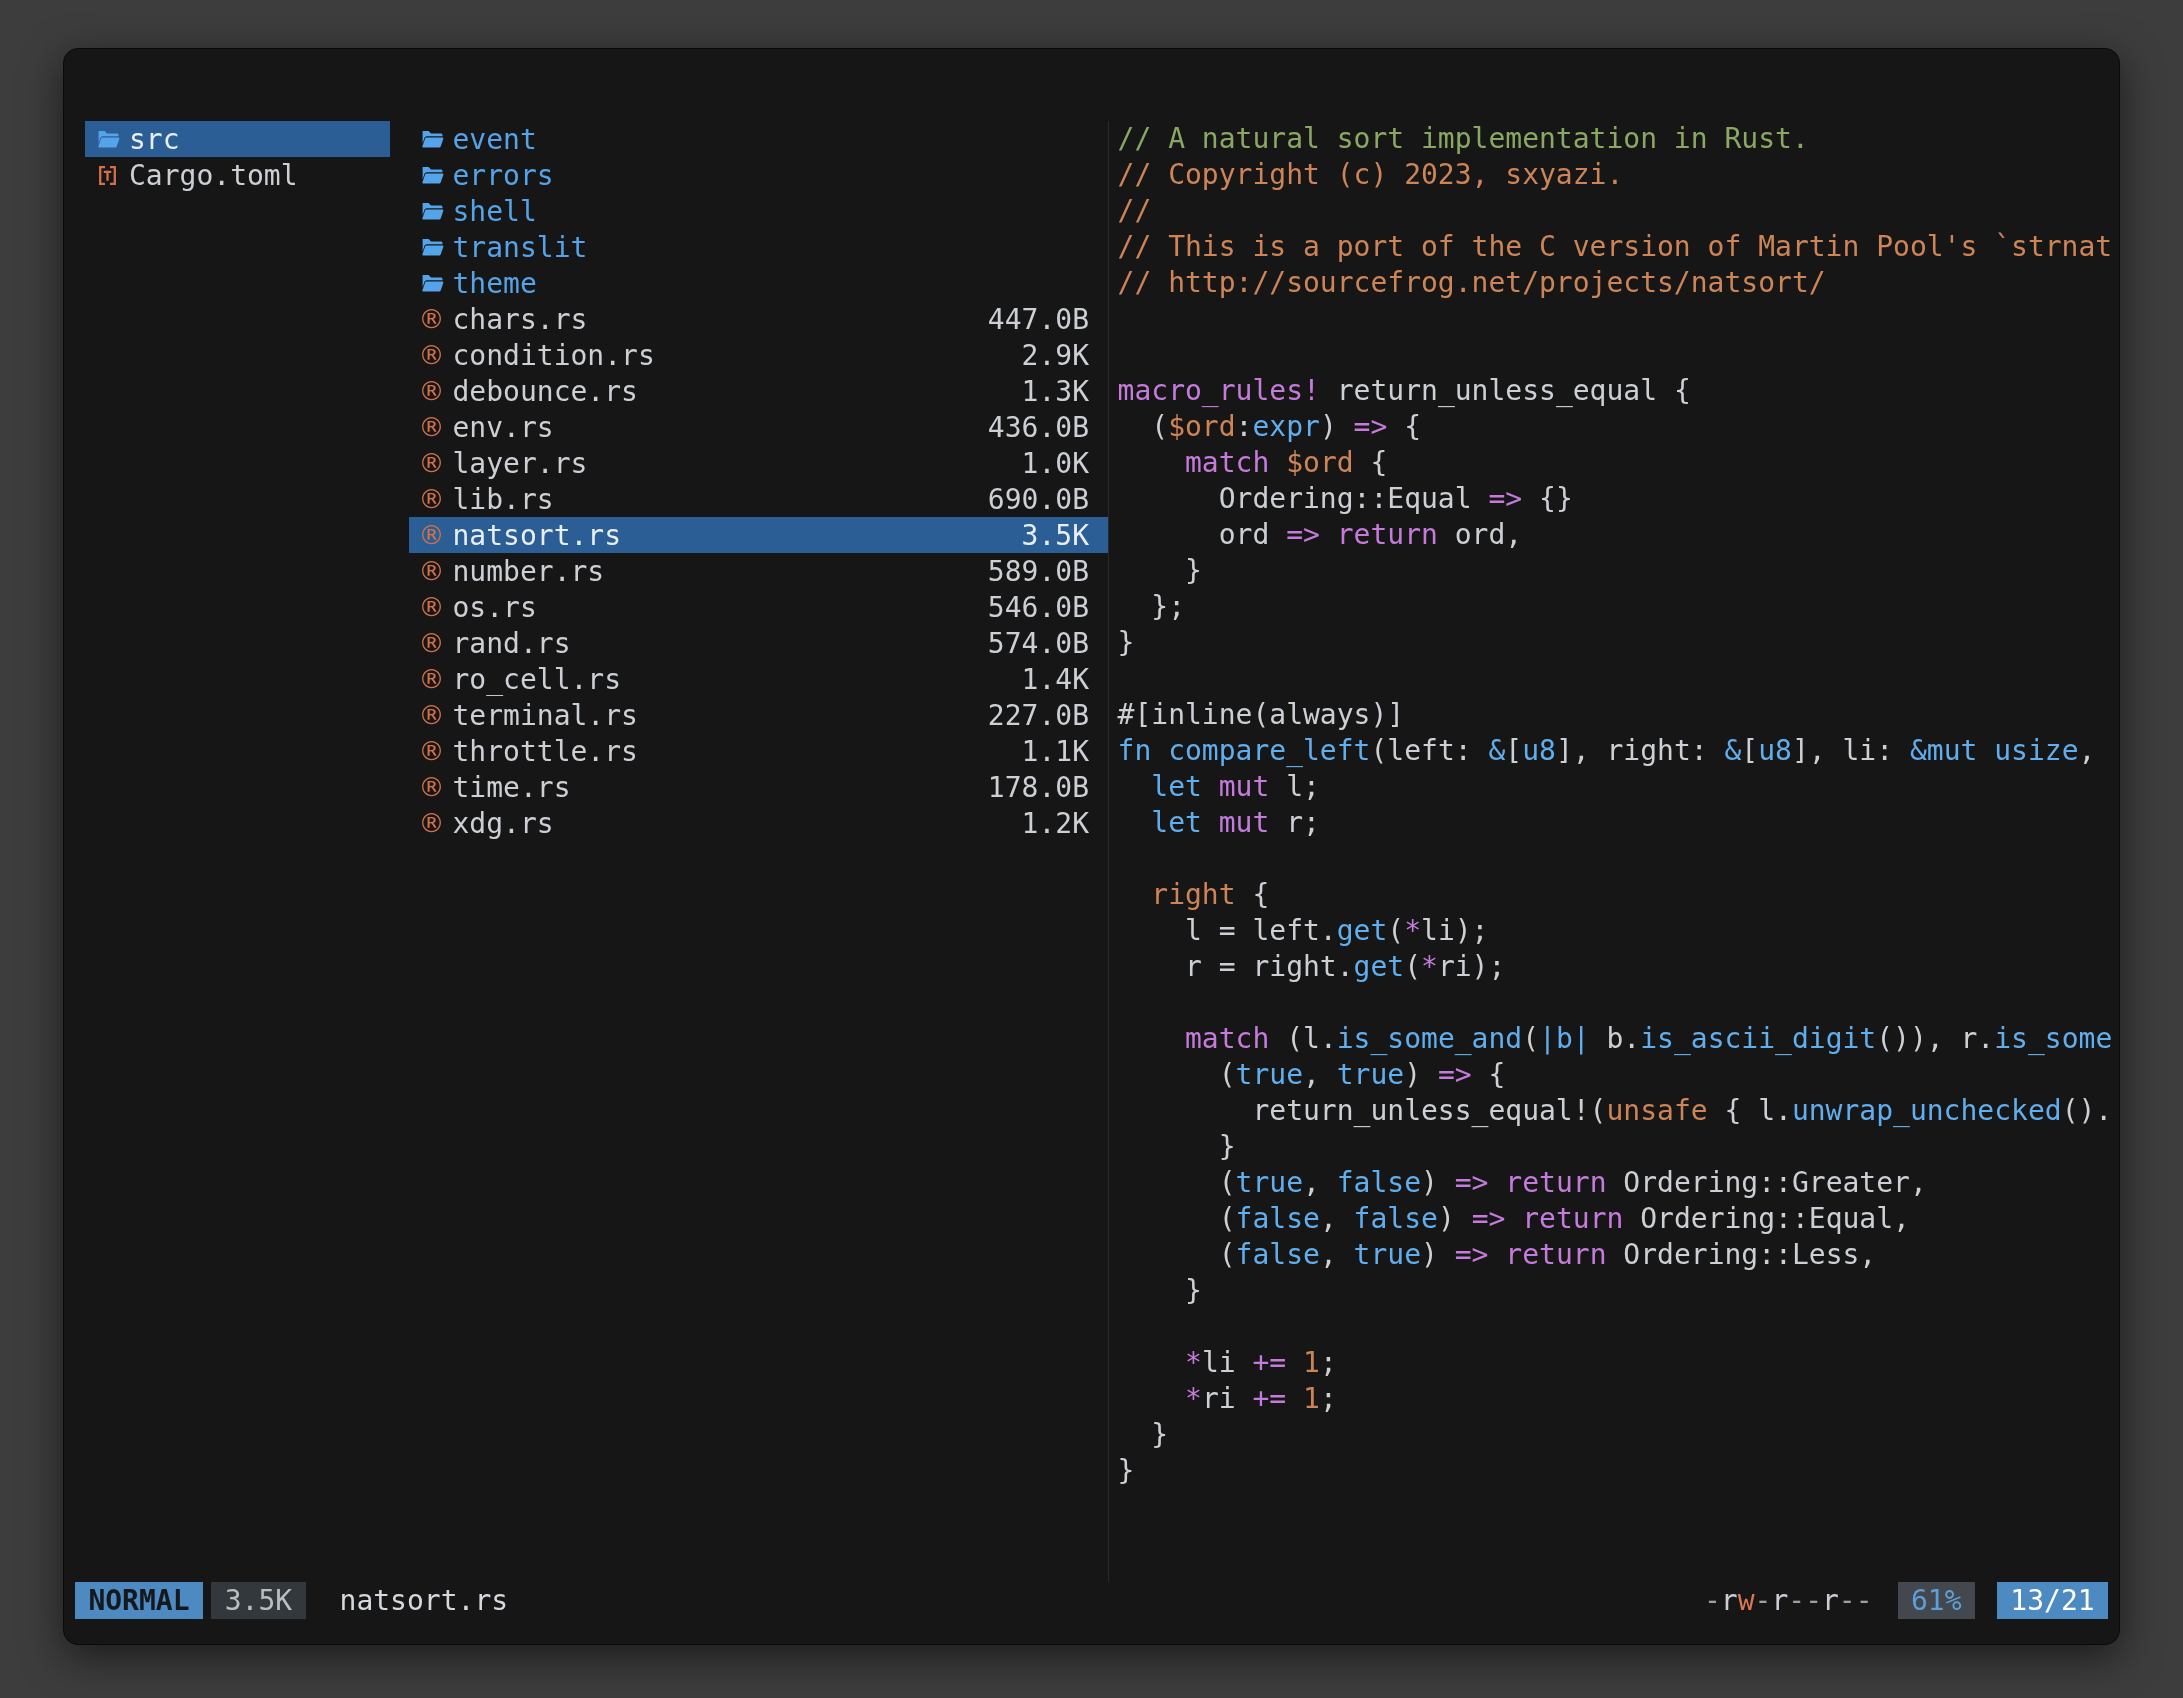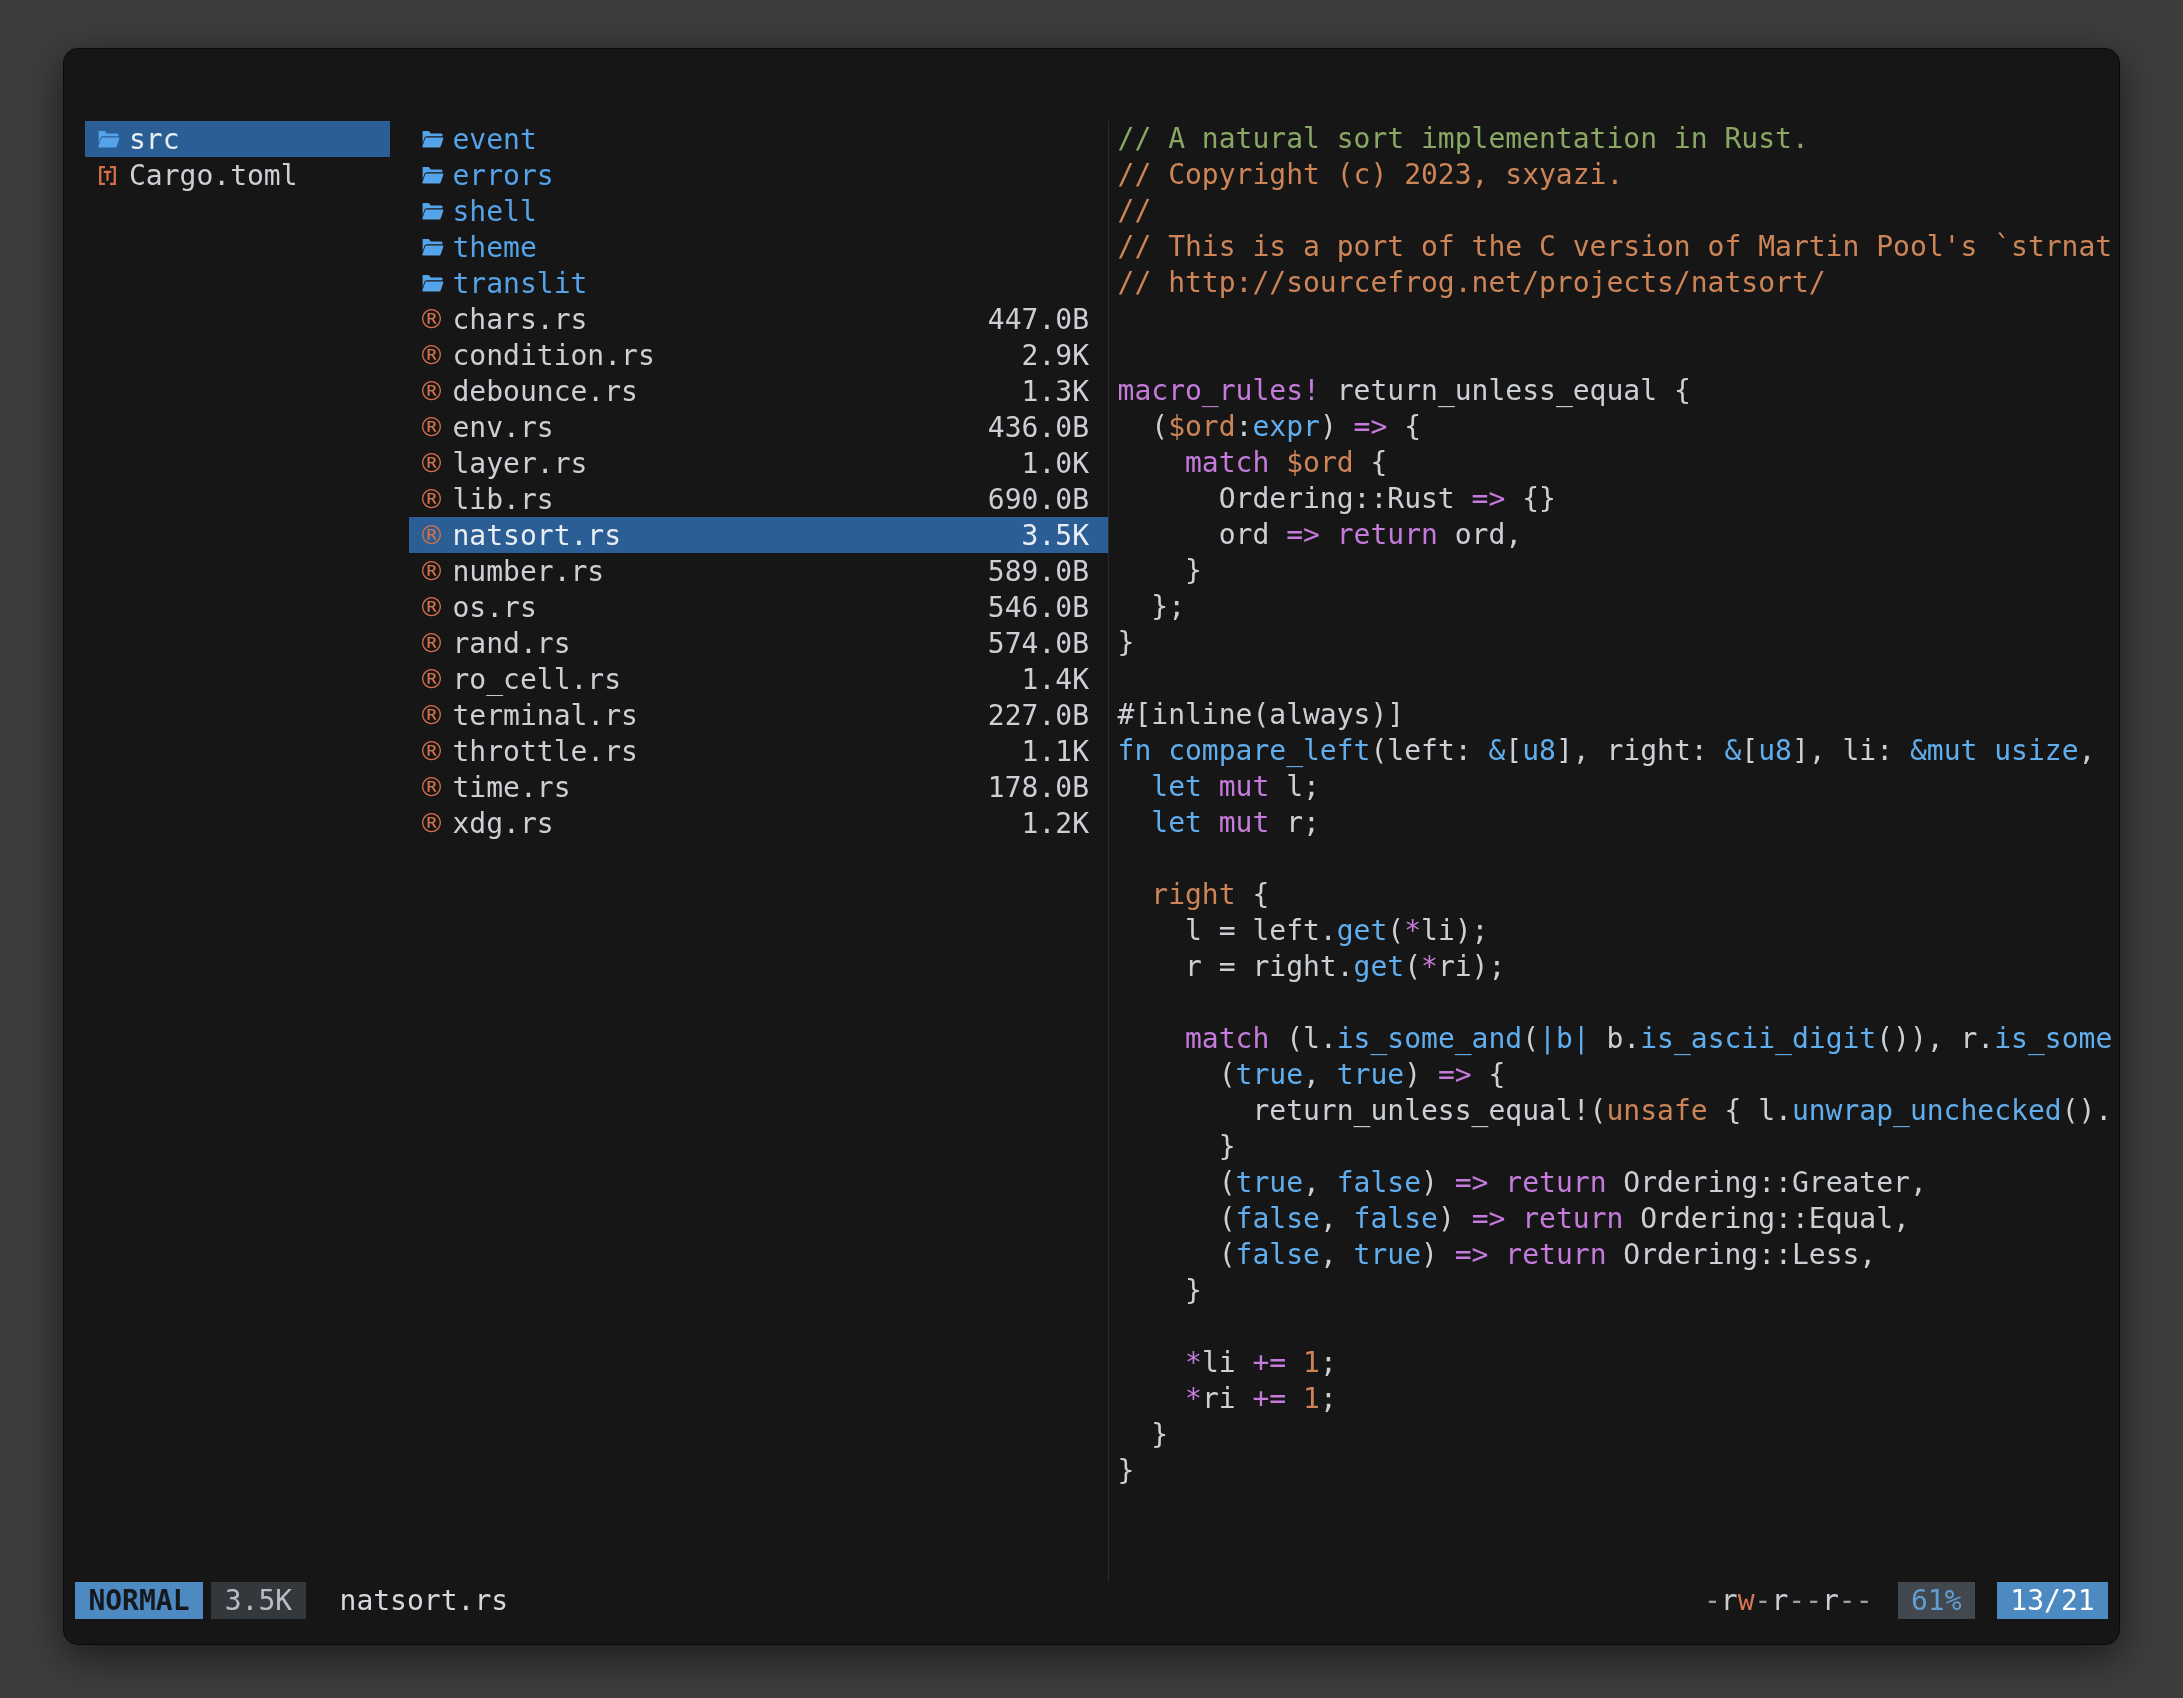--- a/index.html
+++ b/index.html
@@ -115,25 +115,25 @@
                 <path d="M3.2 4.5h5.4l2 2.1h9c.7 0 1.3.6 1.3 1.3v1.2H7c-1 0-1.9.65-2.2 1.6L3.2 15.6z"></path>
                 <path d="M6.9 10.3h13.9c.6 0 1 .55.85 1.1l-2.3 6.5c-.25.7-.9 1.15-1.6 1.15H3.85c-.6 0-1-.55-.85-1.1l2.3-6.5c.25-.7.9-1.15 1.6-1.15z"></path>
               </svg></span><span class="fname">errors</span><span class="fsize"></span></div>
           <div class="row is-dir"><span class="icon icon-dir"><svg viewBox="0 0 24 24" width="27" height="27" fill="currentColor">
                 <path d="M3.2 4.5h5.4l2 2.1h9c.7 0 1.3.6 1.3 1.3v1.2H7c-1 0-1.9.65-2.2 1.6L3.2 15.6z"></path>
                 <path d="M6.9 10.3h13.9c.6 0 1 .55.85 1.1l-2.3 6.5c-.25.7-.9 1.15-1.6 1.15H3.85c-.6 0-1-.55-.85-1.1l2.3-6.5c.25-.7.9-1.15 1.6-1.15z"></path>
               </svg></span><span class="fname">shell</span><span class="fsize"></span></div>
           <div class="row is-dir"><span class="icon icon-dir"><svg viewBox="0 0 24 24" width="27" height="27" fill="currentColor">
                 <path d="M3.2 4.5h5.4l2 2.1h9c.7 0 1.3.6 1.3 1.3v1.2H7c-1 0-1.9.65-2.2 1.6L3.2 15.6z"></path>
                 <path d="M6.9 10.3h13.9c.6 0 1 .55.85 1.1l-2.3 6.5c-.25.7-.9 1.15-1.6 1.15H3.85c-.6 0-1-.55-.85-1.1l2.3-6.5c.25-.7.9-1.15 1.6-1.15z"></path>
+              </svg></span><span class="fname">translit</span><span class="fsize"></span></div>
+          <div class="row is-dir"><span class="icon icon-dir"><svg viewBox="0 0 24 24" width="27" height="27" fill="currentColor">
+                <path d="M3.2 4.5h5.4l2 2.1h9c.7 0 1.3.6 1.3 1.3v1.2H7c-1 0-1.9.65-2.2 1.6L3.2 15.6z"></path>
+                <path d="M6.9 10.3h13.9c.6 0 1 .55.85 1.1l-2.3 6.5c-.25.7-.9 1.15-1.6 1.15H3.85c-.6 0-1-.55-.85-1.1l2.3-6.5c.25-.7.9-1.15 1.6-1.15z"></path>
               </svg></span><span class="fname">theme</span><span class="fsize"></span></div>
-          <div class="row is-dir"><span class="icon icon-dir"><svg viewBox="0 0 24 24" width="27" height="27" fill="currentColor">
-                <path d="M3.2 4.5h5.4l2 2.1h9c.7 0 1.3.6 1.3 1.3v1.2H7c-1 0-1.9.65-2.2 1.6L3.2 15.6z"></path>
-                <path d="M6.9 10.3h13.9c.6 0 1 .55.85 1.1l-2.3 6.5c-.25.7-.9 1.15-1.6 1.15H3.85c-.6 0-1-.55-.85-1.1l2.3-6.5c.25-.7.9-1.15 1.6-1.15z"></path>
-              </svg></span><span class="fname">translit</span><span class="fsize"></span></div>
           <div class="row is-file"><span class="icon icon-rust"><span class="rust-glyph">®</span></span><span class="fname">chars.rs</span><span class="fsize">447.0B</span></div>
           <div class="row is-file"><span class="icon icon-rust"><span class="rust-glyph">®</span></span><span class="fname">condition.rs</span><span class="fsize">2.9K</span></div>
           <div class="row is-file"><span class="icon icon-rust"><span class="rust-glyph">®</span></span><span class="fname">debounce.rs</span><span class="fsize">1.3K</span></div>
           <div class="row is-file"><span class="icon icon-rust"><span class="rust-glyph">®</span></span><span class="fname">env.rs</span><span class="fsize">436.0B</span></div>
           <div class="row is-file"><span class="icon icon-rust"><span class="rust-glyph">®</span></span><span class="fname">layer.rs</span><span class="fsize">1.0K</span></div>
           <div class="row is-file"><span class="icon icon-rust"><span class="rust-glyph">®</span></span><span class="fname">lib.rs</span><span class="fsize">690.0B</span></div>
           <div class="row is-file selected"><span class="icon icon-rust"><span class="rust-glyph">®</span></span><span class="fname">natsort.rs</span><span class="fsize">3.5K</span></div>
           <div class="row is-file"><span class="icon icon-rust"><span class="rust-glyph">®</span></span><span class="fname">number.rs</span><span class="fsize">589.0B</span></div>
           <div class="row is-file"><span class="icon icon-rust"><span class="rust-glyph">®</span></span><span class="fname">os.rs</span><span class="fsize">546.0B</span></div>
           <div class="row is-file"><span class="icon icon-rust"><span class="rust-glyph">®</span></span><span class="fname">rand.rs</span><span class="fsize">574.0B</span></div>
@@ -149,21 +149,21 @@
             <div class="code-line"><span class="tok-g">// A natural sort implementation in Rust.</span></div>
             <div class="code-line"><span class="tok-o">// Copyright (c) 2023, sxyazi.</span></div>
             <div class="code-line"><span class="tok-o">//</span></div>
             <div class="code-line"><span class="tok-o">// This is a port of the C version of Martin Pool's `strnat</span></div>
             <div class="code-line"><span class="tok-o">// http://sourcefrog.net/projects/natsort/</span></div>
             <div class="code-line">&nbsp;</div>
             <div class="code-line">&nbsp;</div>
             <div class="code-line"><span class="tok-p">macro_rules! </span><span class="tok-w">return_unless_equal {</span></div>
             <div class="code-line"><span class="tok-w">  (</span><span class="tok-o">$ord</span><span class="tok-w">:</span><span class="tok-b">expr</span><span class="tok-w">) </span><span class="tok-p">=&gt;</span><span class="tok-w"> {</span></div>
             <div class="code-line"><span class="tok-w">    </span><span class="tok-p">match </span><span class="tok-o">$ord</span><span class="tok-w"> {</span></div>
-            <div class="code-line"><span class="tok-w">      Ordering::Rust </span><span class="tok-p">=&gt;</span><span class="tok-w"> {}</span></div>
+            <div class="code-line"><span class="tok-w">      Ordering::Equal </span><span class="tok-p">=&gt;</span><span class="tok-w"> {}</span></div>
             <div class="code-line"><span class="tok-w">      ord </span><span class="tok-p">=&gt;</span><span class="tok-w"> </span><span class="tok-p">return</span><span class="tok-w"> ord,</span></div>
             <div class="code-line"><span class="tok-w">    }</span></div>
             <div class="code-line"><span class="tok-w">  };</span></div>
             <div class="code-line"><span class="tok-w">}</span></div>
             <div class="code-line">&nbsp;</div>
             <div class="code-line"><span class="tok-w">#[inline(always)]</span></div>
             <div class="code-line"><span class="tok-b">fn compare_left</span><span class="tok-w">(left: </span><span class="tok-b">&amp;</span><span class="tok-w">[</span><span class="tok-b">u8</span><span class="tok-w">], right: </span><span class="tok-b">&amp;</span><span class="tok-w">[</span><span class="tok-b">u8</span><span class="tok-w">], li: </span><span class="tok-b">&amp;mut usize</span><span class="tok-w">,</span></div>
             <div class="code-line"><span class="tok-w">  </span><span class="tok-b">let </span><span class="tok-p">mut </span><span class="tok-w">l;</span></div>
             <div class="code-line"><span class="tok-w">  </span><span class="tok-b">let </span><span class="tok-p">mut </span><span class="tok-w">r;</span></div>
             <div class="code-line">&nbsp;</div>

